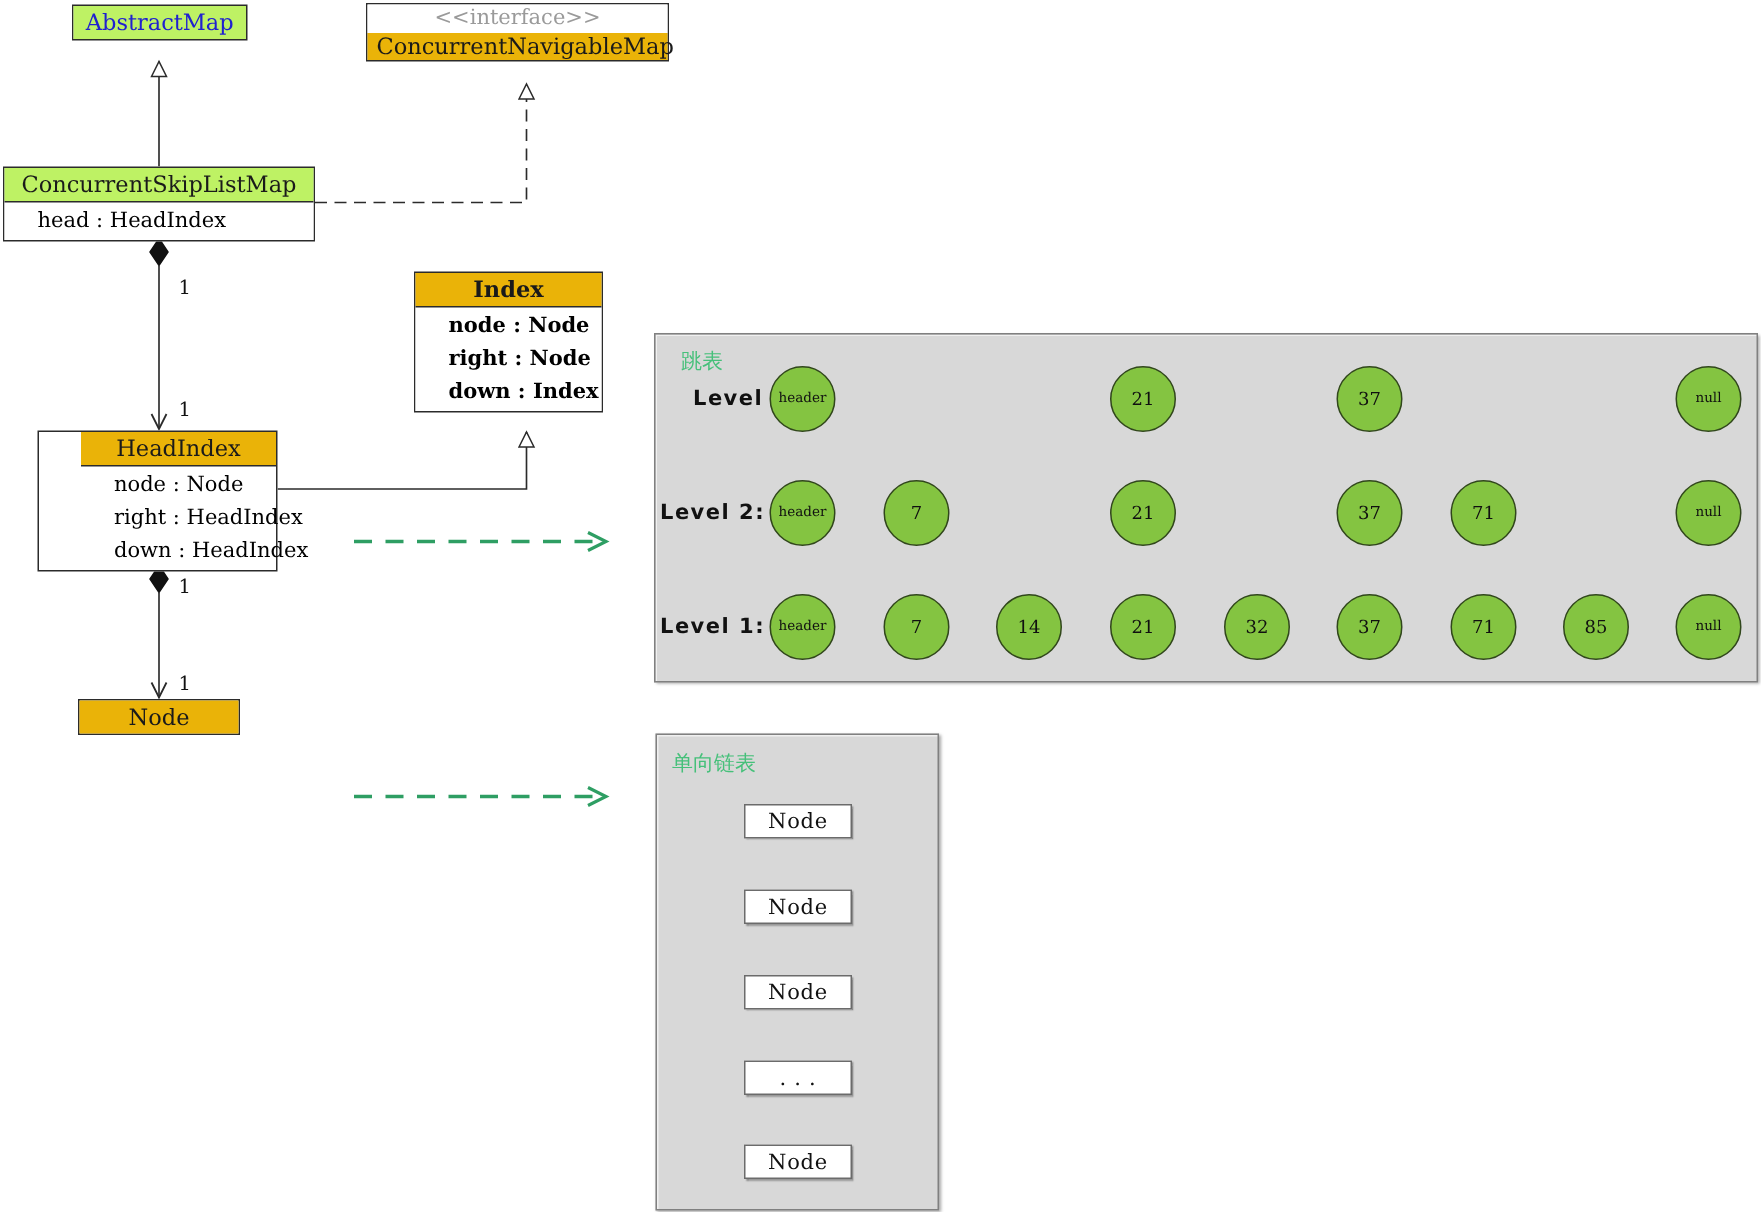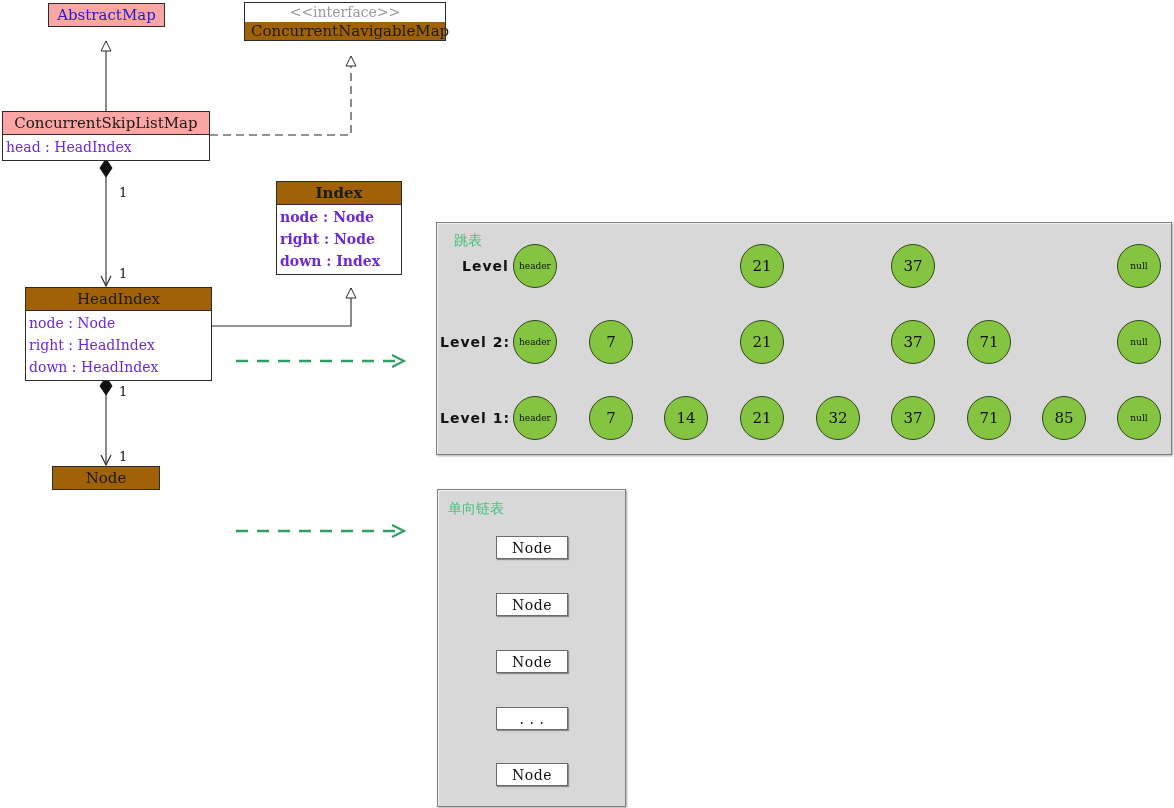--- a/index.html
+++ b/index.html
@@ -33,29 +33,29 @@
   
   .uml-box {
     position: absolute;
     box-sizing: border-box;
     border: 1px solid #2b2b2b;
     background: #ffffff;
     font-family: "DejaVu Serif", "Liberation Serif", serif;
   }
   .uml-title {
     text-align: center;
-    background: #fca5a5;
+    background: #bef264;
     color: #1a1a1a;
     font-size: 15px;
     line-height: 22px;
     padding: 0 6px;
     white-space: nowrap;
   }
   .uml-title.plain {
-    background: #a16207;
+    background: #eab308;
   }
   .uml-title.blue {
     color: #2020d0;
   }
   .uml-stereotype {
     text-align: center;
     color: #9a9a9a;
     font-size: 14px;
     line-height: 19px;
     background: #ffffff;
@@ -63,22 +63,23 @@
   .uml-sep {
     border-top: 1px solid #2b2b2b;
   }
   .uml-attrs {
     padding: 1px 3px 2px 3px;
     background: #ffffff;
   }
   .uml-attr {
     font-size: 14px;
     line-height: 22px;
-    color: #6d28d9;
+    color: #000000;
     white-space: nowrap;
+    margin-left: 19px;
   }
 
   .mult-label {
     position: absolute;
     font-family: "DejaVu Serif", "Liberation Serif", serif;
     font-size: 13px;
     color: #111111;
   }
 
   
@@ -111,21 +112,21 @@
     box-sizing: border-box;
     border-radius: 50%;
     background: #84c441;
     border: 1.3px solid #31471c;
     display: flex;
     align-items: center;
     justify-content: center;
     font-family: "DejaVu Serif", "Liberation Serif", serif;
     color: #101010;
   }
-  .sl-node.big  { font-size: 15px; }
+  .sl-node.big  { font-size: 12px; }
   .sl-node.small{ font-size: 9px; }
 
   .ll-node {
     position: absolute;
     box-sizing: border-box;
     background: #ffffff;
     border: 1px solid #6b6b6b;
     box-shadow: 1px 1px 1px rgba(0,0,0,0.35);
     display: flex;
     align-items: center;
@@ -270,21 +271,21 @@
 
   <div class="uml-box" style="left:276px; top:181px; width:126px;font-weight:bold;">
     <div class="uml-title plain">Index</div>
     <div class="uml-attrs uml-sep">
       <div class="uml-attr">node : Node</div>
       <div class="uml-attr">right : Node</div>
       <div class="uml-attr">down : Index</div>
     </div>
   </div>
 
-  <div class="uml-box" style="left:25px; top:287px; width:187px;">
+  <div class="uml-box" style="left:25px; top:287px; width:160px;padding-left:28px;">
     <div class="uml-title plain">HeadIndex</div>
     <div class="uml-attrs uml-sep">
       <div class="uml-attr">node : Node</div>
       <div class="uml-attr">right : HeadIndex</div>
       <div class="uml-attr">down : HeadIndex</div>
     </div>
   </div>
 
   <div class="uml-box" style="left:52px; top:466px; width:108px;">
     <div class="uml-title plain">Node</div>

